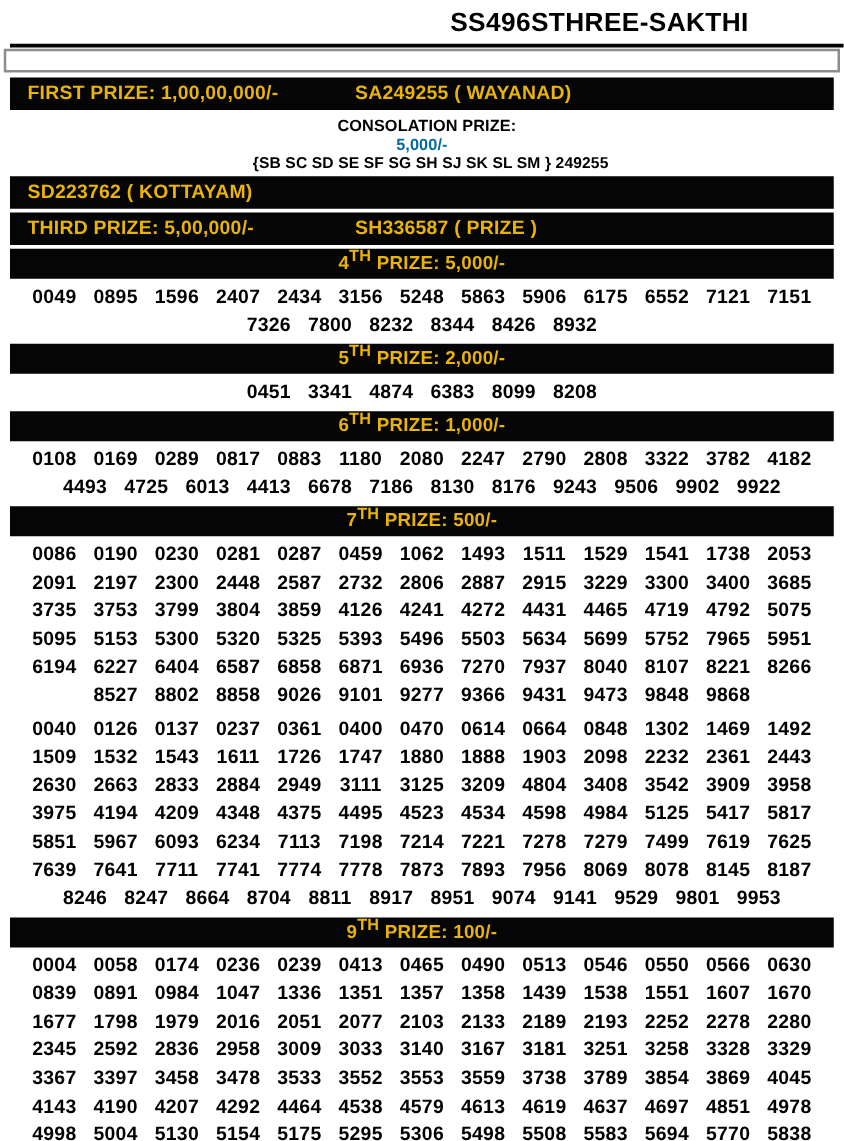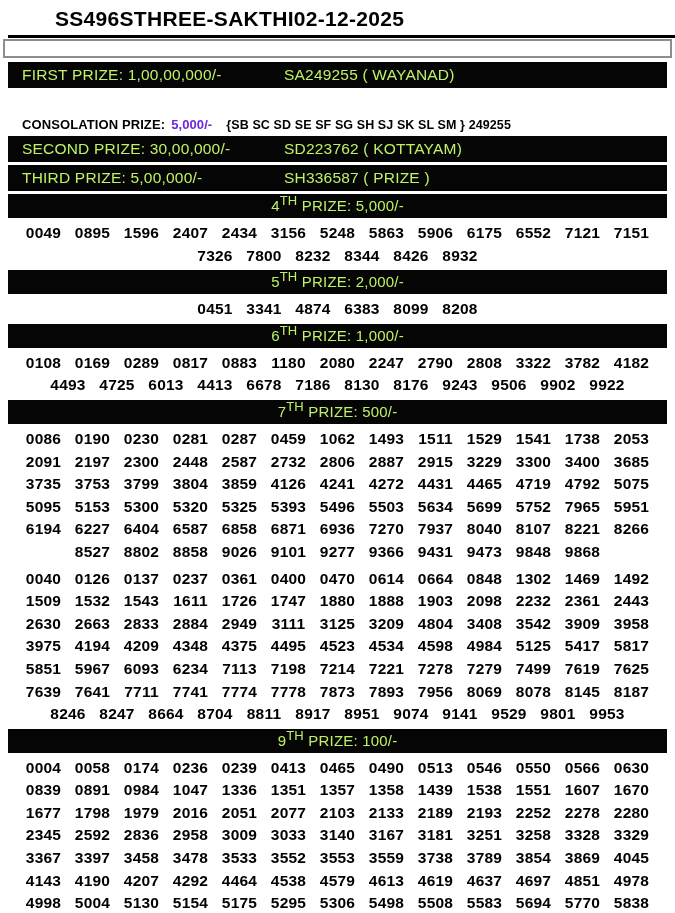--- a/index.html
+++ b/index.html
@@ -9,21 +9,21 @@
     min-height: 913px;
     margin: 0 auto;
     font-family: "Liberation Sans", sans-serif;
     color: #000;
   }
   .page { width: 675px; min-height: 913px; background: #fff; padding-top: 4px; }
 
   
   .hdr {
     display: flex;
-    justify-content: flex-start;
+    justify-content: flex-end;
     align-items: baseline;
     padding: 3px 76px 4px 55px;
     font-size: 21px;
     font-weight: bold;
     letter-spacing: 0.3px;
   }
   .hdr-rule {
     height: 3px;
     background: #000;
     margin: 0 0 0 8px;
@@ -37,42 +37,43 @@
     margin: 1px 3px 4px 3px;
     border: 2px solid #8d8d8d;
     background: #fff;
     outline: none;
     font-family: "Liberation Sans", sans-serif;
   }
 
   
   .bar {
     background: #050505;
-    color: #bef264;
-    font-weight: normal;
+    color: #eab308;
+    font-weight: bold;
     margin: 0 8px 3px 8px;
   }
   .prize-bar {
     display: flex;
     align-items: center;
     font-size: 15.5px;
     padding: 4px 0 4px 14px;
     letter-spacing: 0.2px;
   }
   .prize-bar .pl { min-width: 262px; }
 
   
   .consolation {
     display: flex;
-    align-items: flex-end;
+    align-items: center;
     font-weight: bold;
     font-size: 13px;
     padding: 2px 0 4px 14px;
     margin: 0 8px;
     letter-spacing: 0.1px;
+    flex-direction: column;
   }
   .consolation .c-label { margin-right: 6px; }
   .consolation .c-amount { color: #cc1f26; margin-right: 14px; }
   .consolation .c-series { font-size: 12.5px; }
 
   
   .tier-bar {
     text-align: center;
     font-size: 15px;
     padding: 3px 0 4px 0;
@@ -104,39 +105,37 @@
   }
 </style>
 </head>
 <body>
 
 <div class="page">
 
   <header class="hdr">
     <span>SS496</span>
     <span>STHREE-SAKTHI</span>
-    <span>02-12-2025</span>
   </header>
   <div class="hdr-rule"></div>
 
   <input class="empty-box" type="text" value="" style="">
 
   <div class="bar prize-bar">
     <span class="pl">FIRST PRIZE: 1,00,00,000/-</span>
     <span class="pw">SA249255 ( WAYANAD)</span>
   </div>
 
   <div class="consolation">
     <span class="c-label">CONSOLATION PRIZE:</span>
-    <span class="c-amount" style="color: #6d28d9; margin-top: 24px;">5,000/-</span>
+    <span class="c-amount" style="color: #0369a1;">5,000/-</span>
     <span class="c-series">{SB SC SD SE SF SG SH SJ SK SL SM } 249255</span>
   </div>
 
   <div class="bar prize-bar">
-    <span class="pl">SECOND PRIZE: 30,00,000/-</span>
     <span class="pw">SD223762 ( KOTTAYAM)</span>
   </div>
 
   <div class="bar prize-bar">
     <span class="pl">THIRD PRIZE: 5,00,000/-</span>
     <span class="pw">SH336587 ( PRIZE )</span>
   </div>
 
   <div>
   <section class="tier">

